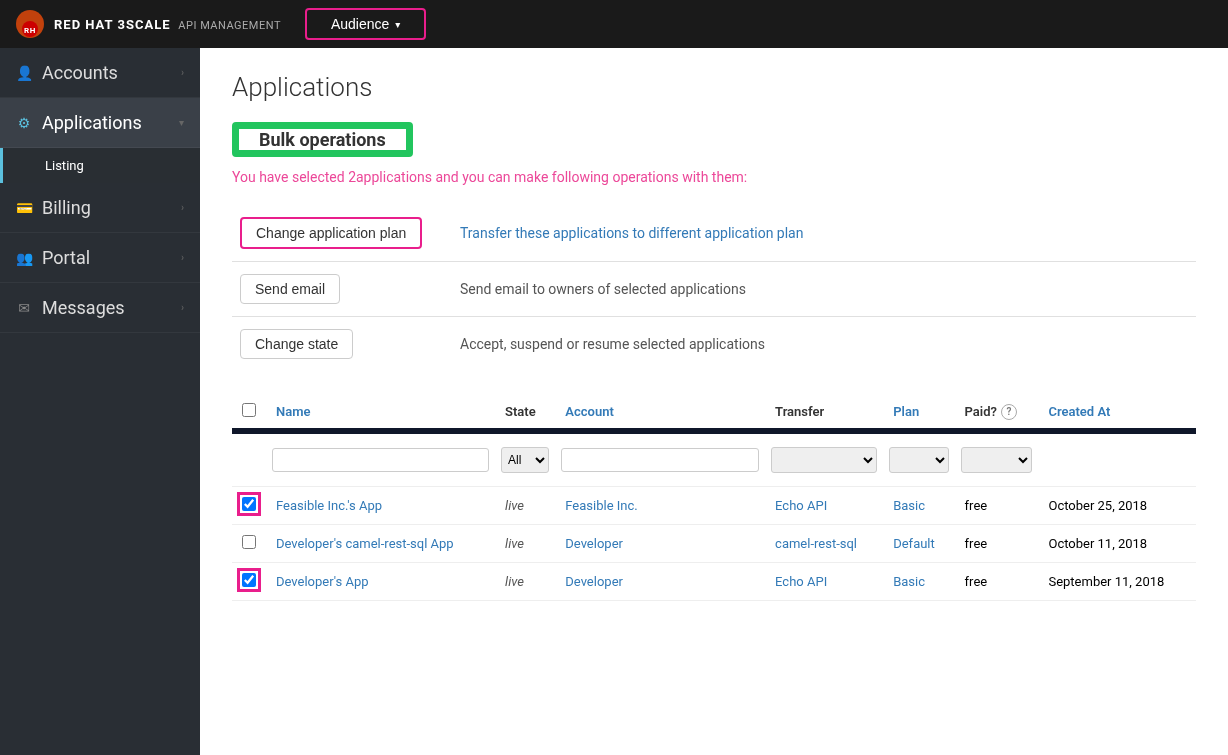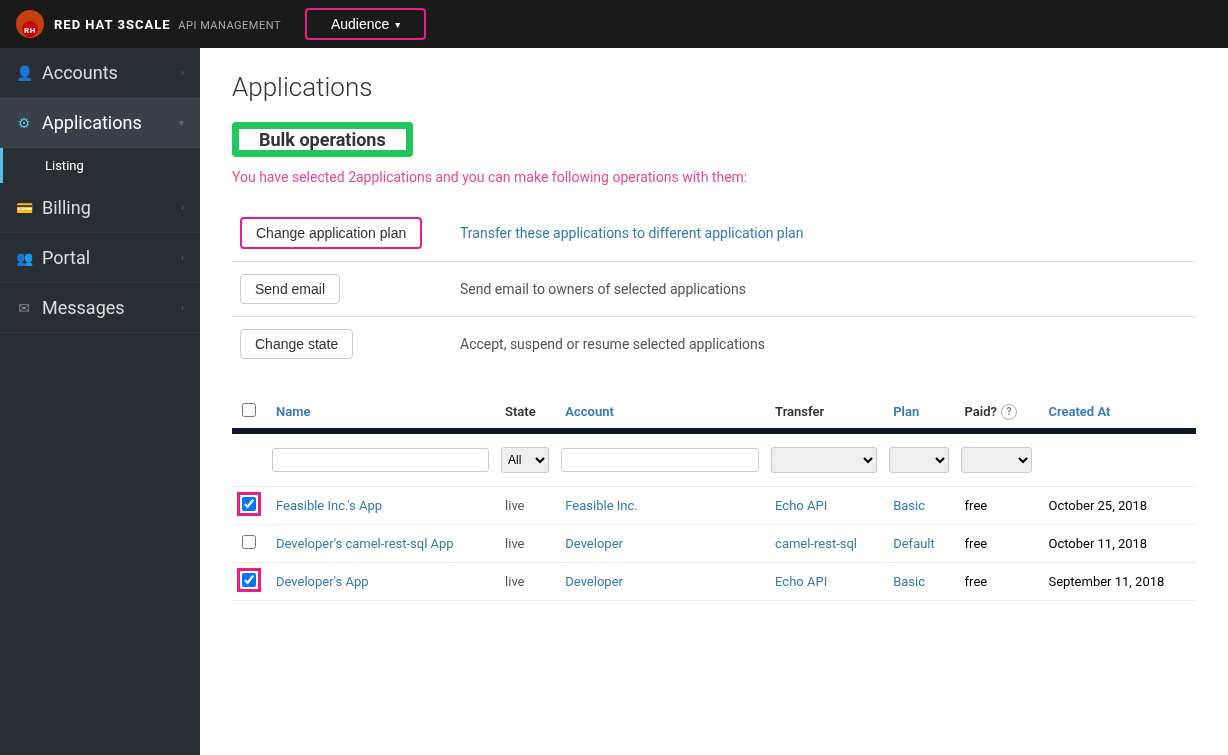--- a/index.html
+++ b/index.html
@@ -215,21 +215,21 @@
       width: 100%;
     }
     .filter-select {
       border: 1px solid #ccc;
       border-radius: 3px;
       padding: 4px 2px;
       font-size: 12px;
       width: 100%;
     }
     .link-blue { color: #337ab7; text-decoration: none; cursor: pointer; }
-    .status-live { color: #555; }
+    .status-live { color: #555; font-style: italic; }
     .checkbox-cell { width: 30px; }
     .checkbox-highlighted {
       outline: 3px solid #e91e8c;
       outline-offset: 2px;
     }
     input[type="checkbox"] {
       width: 14px;
       height: 14px;
       cursor: pointer;
     }

